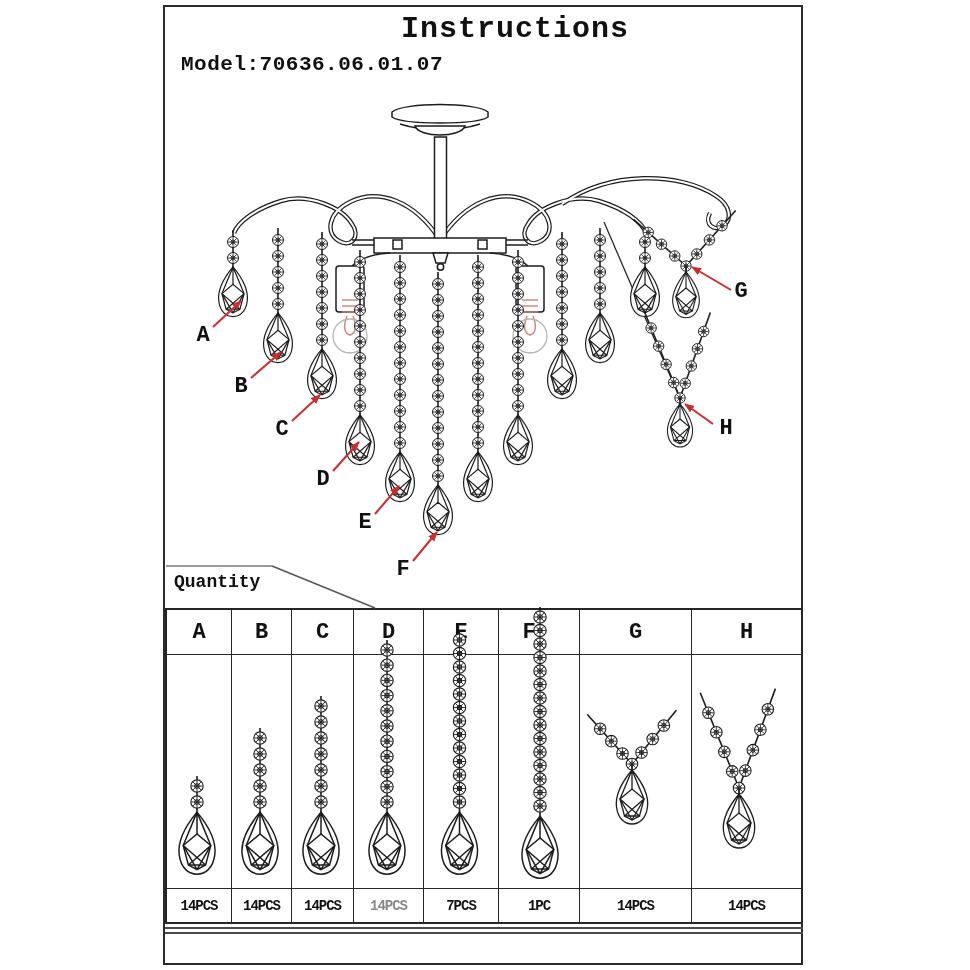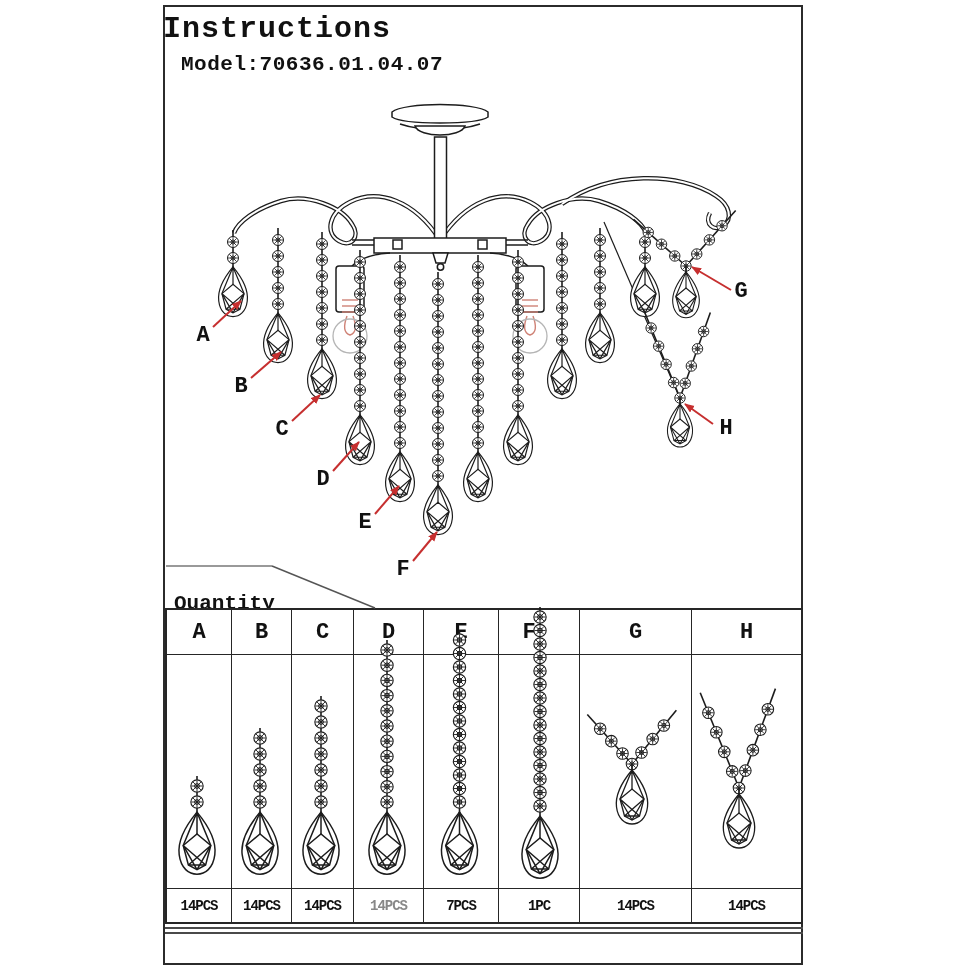--- a/index.html
+++ b/index.html
@@ -1,41 +1,41 @@
 <!DOCTYPE html>
 <html style="--paper: #ffffff; --ink: #1c1c1c; --accent_red: #c62f2f; --bulb_red: #cf8276; --muted_qty: #888888;"><head>
 <meta charset="utf-8">
 <style>
   *{box-sizing:border-box;margin:0;padding:0}
   html,body{width:970px;height:970px;background:#fff;overflow:hidden}
   body{position:relative;font-family:"Liberation Mono","DejaVu Sans Mono",monospace;color:#111}
   .sheet{position:absolute;left:163px;top:5px;width:640px;height:960px;border:2px solid #2b2b2b;background:#fff}
-  .title{position:absolute;left:163px;top:12px;width:704px;font-size:30px;font-weight:bold;letter-spacing:1px}
+  .title{position:absolute;left:163px;top:12px;width:704px;text-align:center;font-size:30px;font-weight:bold;letter-spacing:1px}
   .model{position:absolute;left:181px;top:53px;font-size:21px;font-weight:bold;letter-spacing:.5px}
-  .quantity-label{position:absolute;left:174px;top:592px;font-size:21px;font-weight:bold}
+  .quantity-label{position:absolute;left:174px;top:572px;font-size:18px;font-weight:bold}
   .qtable{position:absolute;left:165px;top:608px;width:638px;border:2px solid #262626;display:grid;
           grid-template-columns:65px 60px 62px 70px 75px 81px 112px 109px;
           grid-template-rows:45px 234px 33px;background:#fff}
   .qtable>div{border-right:1px solid #262626;border-bottom:1px solid #262626;display:flex;align-items:center;justify-content:center}
   .qtable>div:nth-child(8n){border-right:none}
   .qtable>div:nth-child(n+17){border-bottom:none}
   .hdr-cell{font-size:22px;font-weight:bold}
   .hdr-cell.shift-left span{transform:translateX(-10px)}
   .qty-cell{font-size:14px;font-weight:bold;letter-spacing:-1px}
   .qty-cell.muted{color:var(--muted_qty,#888)}
   .dline{position:absolute;left:165px;top:927px;width:638px;height:7px;border-top:2px solid #4a4a4a;border-bottom:2px solid #4a4a4a}
   svg.overlay{position:absolute;left:0;top:0;width:970px;height:970px;pointer-events:none}
   svg text{font-family:"Liberation Mono","DejaVu Sans Mono",monospace;font-weight:bold;font-size:22px;fill:#111}
 </style>
 </head>
 <body>
 
 <div class="sheet"></div>
 <div class="title">Instructions</div>
-<div class="model">Model:70636.01.04.07</div>
+<div class="model">Model:70636.06.01.07</div>
 <div class="quantity-label">Quantity</div>
 
 <div class="qtable">
   <div class="hdr-cell">
       <span>A</span>
     </div>
   <div class="hdr-cell">
       <span>B</span>
     </div>
   <div class="hdr-cell">

